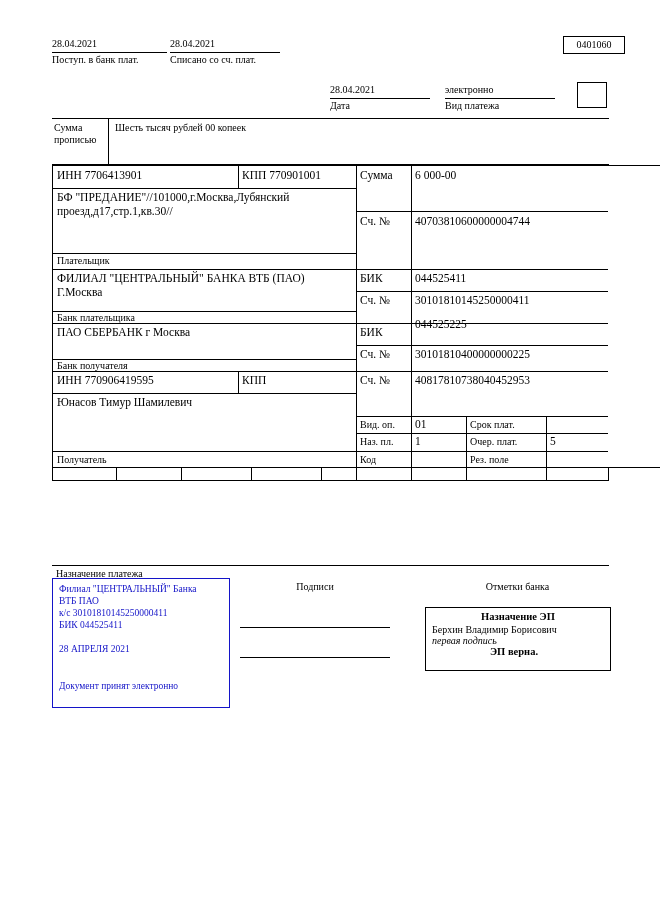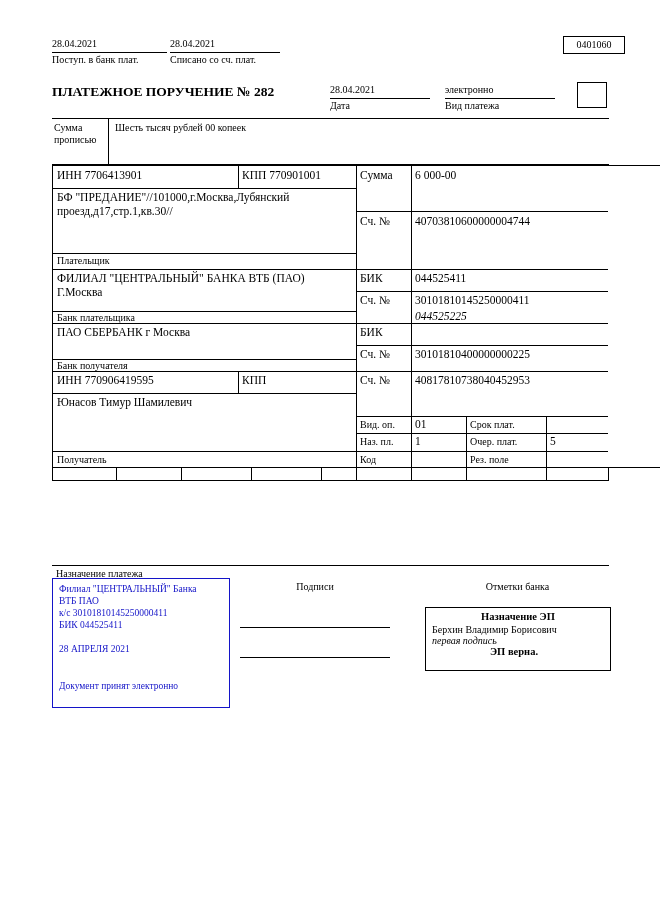--- a/index.html
+++ b/index.html
@@ -27,21 +27,20 @@
   <div class="abs" style="left:52px; top:38px; width:115px;">
     <div class="t11 ucell">28.04.2021</div>
     <div class="t8">Поступ. в банк плат.</div>
   </div>
   <div class="abs" style="left:170px; top:38px; width:110px;">
     <div class="t11 ucell">28.04.2021</div>
     <div class="t8">Списано со сч. плат.</div>
   </div>
   <div class="box t11" style="left:563px; top:36px; width:62px; height:18px; text-align:center; line-height:16px;">0401060</div>
 
-  <div class="abs bold" style="left:52px; top:84px; font-size:13.5px; white-space:nowrap;">ПЛАТЕЖНОЕ ПОРУЧЕНИЕ № 282</div>
   <div class="abs" style="left:330px; top:84px; width:100px;">
     <div class="t11 ucell">28.04.2021</div>
     <div class="t8">Дата</div>
   </div>
   <div class="abs" style="left:445px; top:84px; width:110px;">
     <div class="t11 ucell">электронно</div>
     <div class="t8">Вид платежа</div>
   </div>
   <div class="box" style="left:577px; top:82px; width:30px; height:26px;"></div>
 
@@ -84,21 +83,21 @@
 
     <div class="c11 wrap" style="left:4px; top:106px; width:294px;">ФИЛИАЛ "ЦЕНТРАЛЬНЫЙ" БАНКА ВТБ (ПАО) Г.Москва</div>
     <div class="c11" style="left:307px; top:106px;">БИК</div>
     <div class="c11" style="left:362px; top:106px;">044525411</div>
     <div class="c11" style="left:307px; top:128px;">Сч. №</div>
     <div class="c11" style="left:362px; top:128px;">30101810145250000411</div>
     <div class="c10" style="left:4px; top:146px;">Банк плательщика</div>
 
     <div class="c11" style="left:4px; top:160px;">ПАО СБЕРБАНК г Москва</div>
     <div class="c11" style="left:307px; top:160px;">БИК</div>
-    <div class="c11" style="left:362px; top:144px;font-style:italic;">044525225</div>
+    <div class="c11" style="left:362px; top:152px;">044525225</div>
     <div class="c11" style="left:307px; top:182px;">Сч. №</div>
     <div class="c11" style="left:362px; top:182px;">30101810400000000225</div>
     <div class="c10" style="left:4px; top:194px;">Банк получателя</div>
 
     <div class="c11" style="left:4px; top:208px;">ИНН 770906419595</div>
     <div class="c11" style="left:189px; top:208px;">КПП</div>
     <div class="c11" style="left:307px; top:208px;">Сч. №</div>
     <div class="c11" style="left:362px; top:208px;">40817810738040452953</div>
     <div class="c11" style="left:4px; top:230px;">Юнасов Тимур Шамилевич</div>
     <div class="c10" style="left:4px; top:288px;">Получатель</div>

